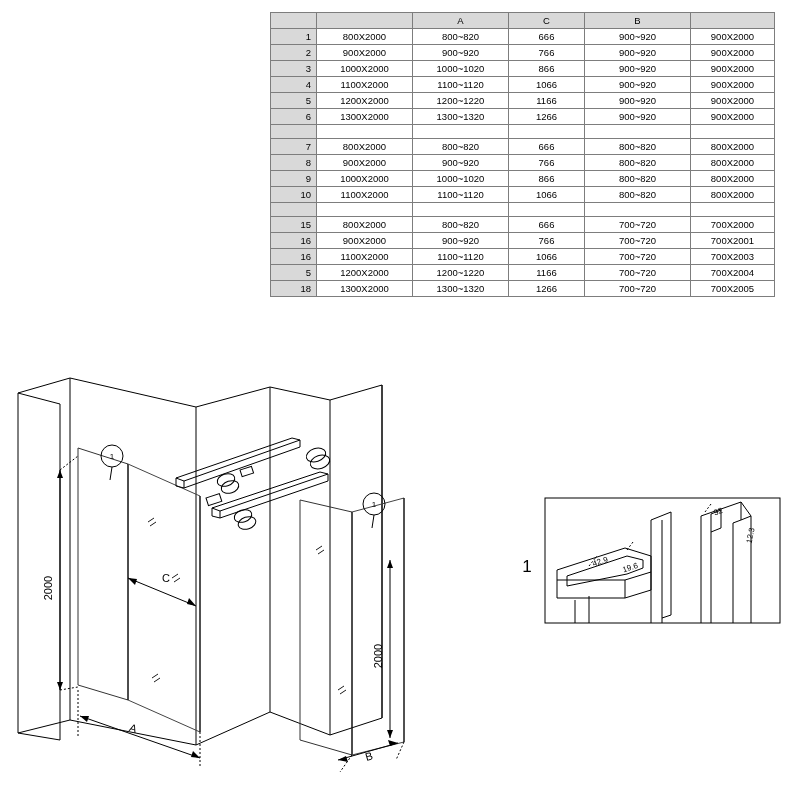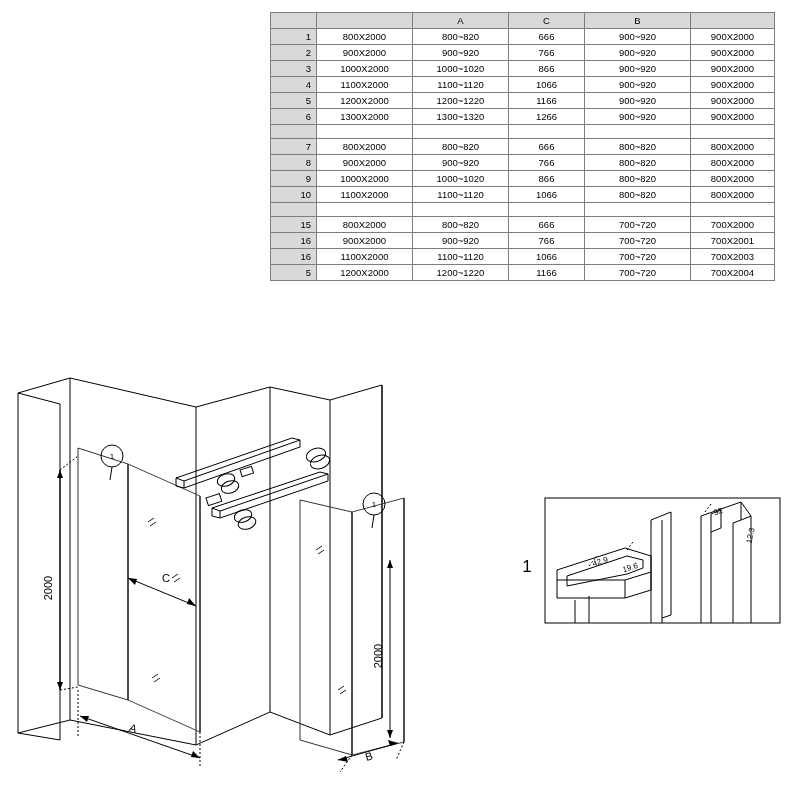--- a/index.html
+++ b/index.html
@@ -231,20 +231,28 @@
           <td>700X2003</td>
         </tr>
         <tr>
           <td class="idx">5</td>
           <td>1200X2000</td>
           <td>1200~1220</td>
           <td>1166</td>
           <td>700~720</td>
           <td>700X2004</td>
         </tr>
+        <tr>
+          <td class="idx">18</td>
+          <td>1300X2000</td>
+          <td>1300~1320</td>
+          <td>1266</td>
+          <td>700~720</td>
+          <td>700X2005</td>
+        </tr>
       </tbody>
   </table>
 </div>
 
 <div id="main-drawing">
 <svg class="svg-layer" width="480" height="440" viewBox="0 0 480 440" xmlns="http://www.w3.org/2000/svg">
   <g fill="none" stroke="#000" stroke-width="1">
 
     <polygon points="18,33 70,18 70,360 18,373" stroke="#000" fill="none"></polygon>
     <polyline points="70,18 196,47 196,385 70,360"></polyline>

